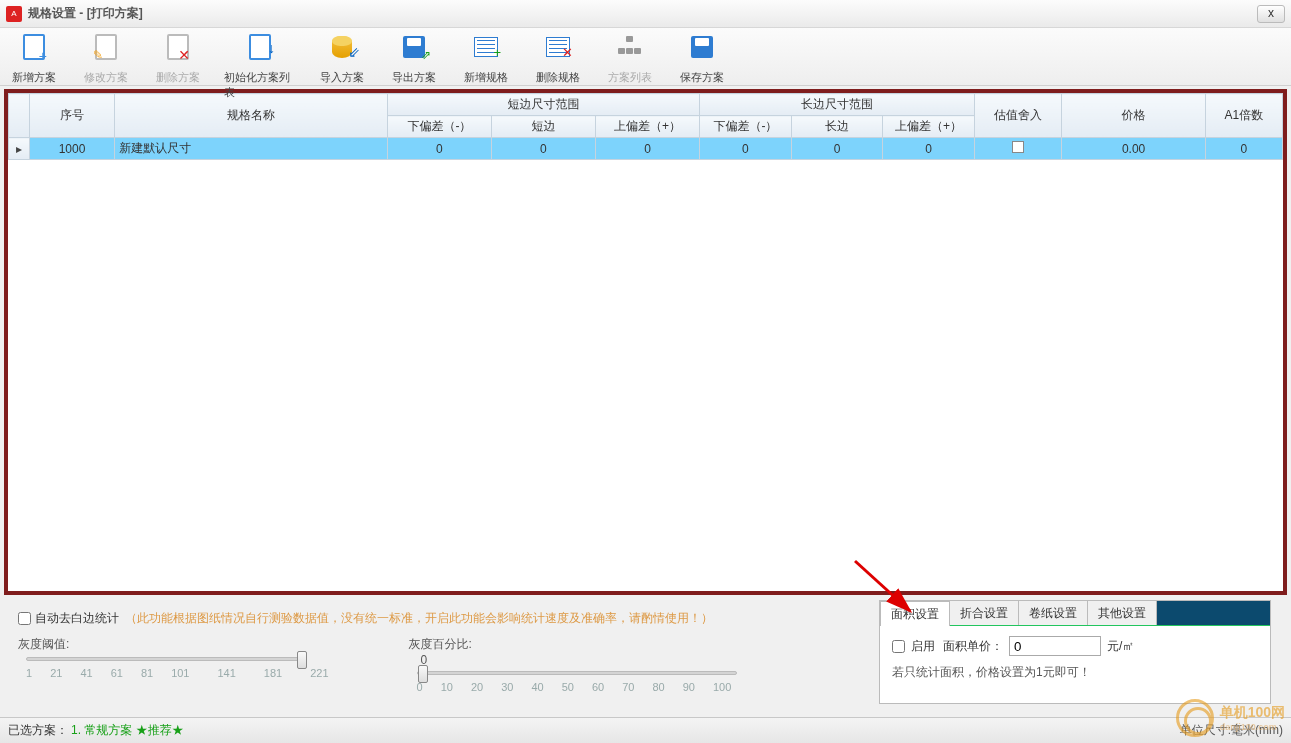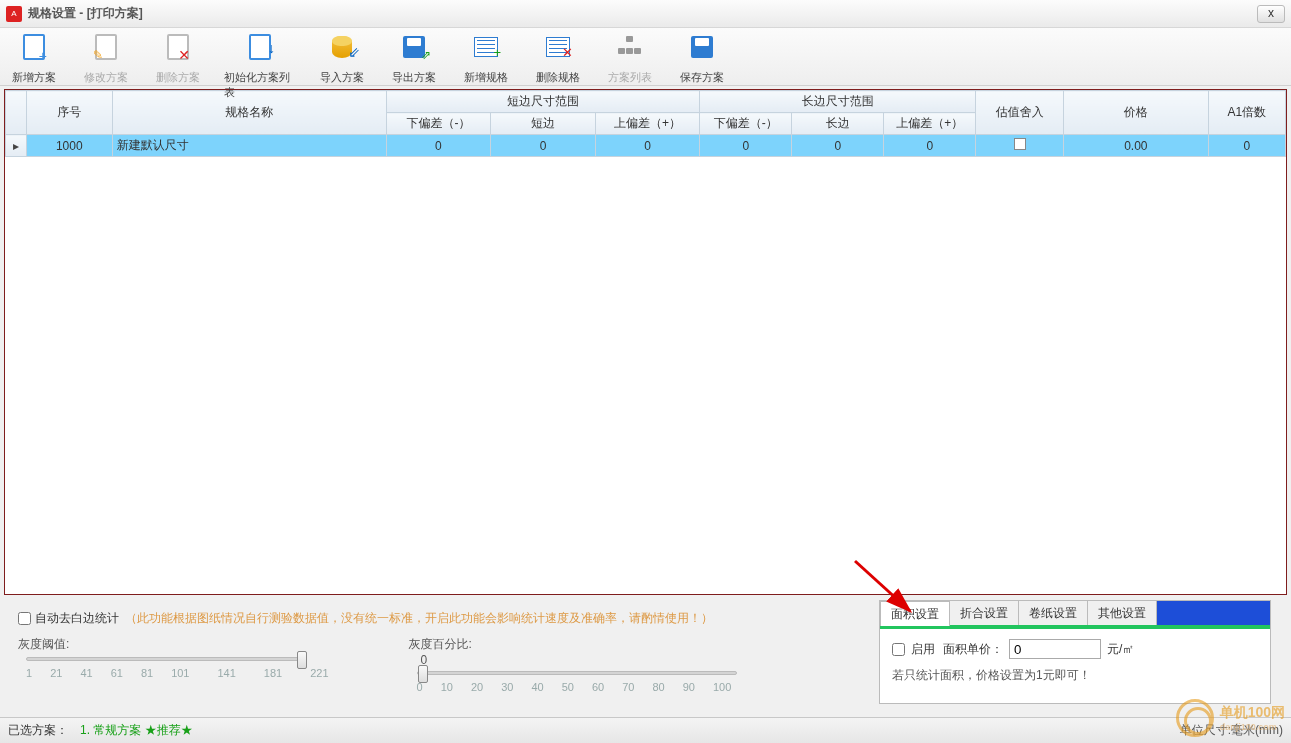--- a/index.html
+++ b/index.html
@@ -32,21 +32,21 @@
 .ic-save { width: 22px; height: 22px; background: #2e7cd1; border-radius: 2px; position: relative; }
 .ic-save::before { content: ''; position: absolute; top: 2px; left: 4px; right: 4px; height: 8px; background: #fff; border-radius: 1px; }
 .ic-save .arr { position: absolute; right: -6px; bottom: -4px; color: #18a018; font-size: 12px; }
 .ic-list { width: 24px; height: 20px; background: #fff; border: 1px solid #2e7cd1; position: relative; }
 .ic-list .lines { position: absolute; top: 2px; left: 2px; right: 2px; bottom: 2px; background: linear-gradient(#2e7cd1 1px, transparent 1px) 0 0/100% 4px; }
 .ic-list .x { position: absolute; right: -4px; bottom: -4px; color: #d22; font-size: 13px; }
 .ic-list .plus { position: absolute; right: -4px; bottom: -4px; color: #18a018; font-size: 13px; }
 .ic-tree { width: 24px; height: 22px; position: relative; }
 .ic-tree .node { position: absolute; width: 7px; height: 6px; background: #999; border-radius: 1px; }
 
-.grid-wrap { border: 1px solid #7f1d1d; margin: 3px 4px 0 4px; height: 506px; background: #fff; }
+.grid-wrap { border: 4px solid #7f1d1d; margin: 3px 4px 0 4px; height: 506px; background: #fff; }
 table.grid { border-collapse: collapse; width: 100%; font-size: 12px; }
 table.grid th, table.grid td { border: 1px solid #c6d3de; text-align: center; height: 22px; padding: 0 4px; }
 table.grid th { background: linear-gradient(#f5f9fc,#e4ecf4); font-weight: normal; color: #333; }
 table.grid td { background: #7dd3fc; }
 .row-ptr { width: 20px; background: linear-gradient(#f5f9fc,#e4ecf4) !important; }
 .row-ptr span { color: #444; }
 .editing { background: #fff; border: 1px solid #4a7dc4; text-align: left !important; padding-left: 6px; }
 .cb { width: 12px; height: 12px; display: inline-block; border: 1px solid #888; background: #fff; }
 
 .bottom-area { position: absolute; left: 4px; right: 6px; top: 598px; height: 118px; }
@@ -57,33 +57,33 @@
 .thresholds { position: absolute; left: 14px; top: 38px; display: flex; gap: 40px; }
 .th-block { display: flex; flex-direction: column; }
 .th-label { color: #555; }
 .th-val { margin-left: 12px; color: #555; }
 .th-slider { margin-top: 4px; display: flex; align-items: center; }
 .slid { width: 280px; height: 4px; background: #d4d4d4; border: 1px solid #bbb; border-radius: 2px; position: relative; margin: 0 8px; }
 .slid .thumb { position: absolute; top: -7px; width: 10px; height: 18px; background: linear-gradient(#fafafa,#ddd); border: 1px solid #888; border-radius: 2px; }
 .ticks { display: flex; gap: 18px; margin-top: 6px; color: #9aa; font-size: 11px; padding-left: 8px; }
 
 .tabs-panel { position: absolute; right: 14px; top: 2px; width: 392px; border: 1px solid #bbb; background: #fff; height: 104px; }
-.tabs { display: flex; border-bottom: 4px solid #22c55e; background: #1d4ed8; }
+.tabs { display: flex; border-bottom: 1px solid #22c55e; background: #0c4a6e; }
 .tab { padding: 4px 10px 3px 10px; border: 1px solid #bbb; border-bottom: none; margin-right: -1px; margin-top: -1px; background: #f0f0f0; cursor: pointer; font-size: 12px; }
 .tab.active { background: #fff; position: relative; top: 1px; }
 .tab-body { padding: 10px 12px; }
 .tab-body .row1 { display: flex; align-items: center; gap: 6px; }
 .tab-body .hint { color: #555; margin-top: 8px; }
 .numinp { width: 92px; height: 20px; border: 1px solid #aaa; padding: 0 4px; }
 
 .arrow-annot { position: absolute; left: 850px; top: 556px; pointer-events: none; }
 .arrow-annot svg { overflow: visible; }
 
 .statusbar { position: absolute; left: 0; right: 0; bottom: 0; height: 26px; background: linear-gradient(#f4f4f4,#e6e6e6); border-top: 1px solid #c8c8c8; display: flex; align-items: center; padding: 0 8px; }
-.statusbar .sch { color: #18a018; margin-left: 12px; }
+.statusbar .sch { color: #18a018; margin-left: 3px; }
 .statusbar .spacer { flex: 1; }
 .statusbar .unit { color: #555; }
 
 .watermark { position: absolute; right: 6px; bottom: 6px; opacity: .6; display: flex; align-items: center; gap: 6px; pointer-events: none; }
 .wm-ring { width: 38px; height: 38px; border: 3px solid #e69a1a; border-radius: 50%; position: relative; }
 .wm-ring::after { content: ''; position: absolute; top: 5px; left: 5px; width: 22px; height: 22px; border: 3px solid #e69a1a; border-radius: 50%; }
 .wm-txt { color: #e69a1a; font-weight: bold; font-size: 14px; }
 .wm-txt small { display: block; color: #e0b070; font-size: 9px; }
 </style>
 </head>

